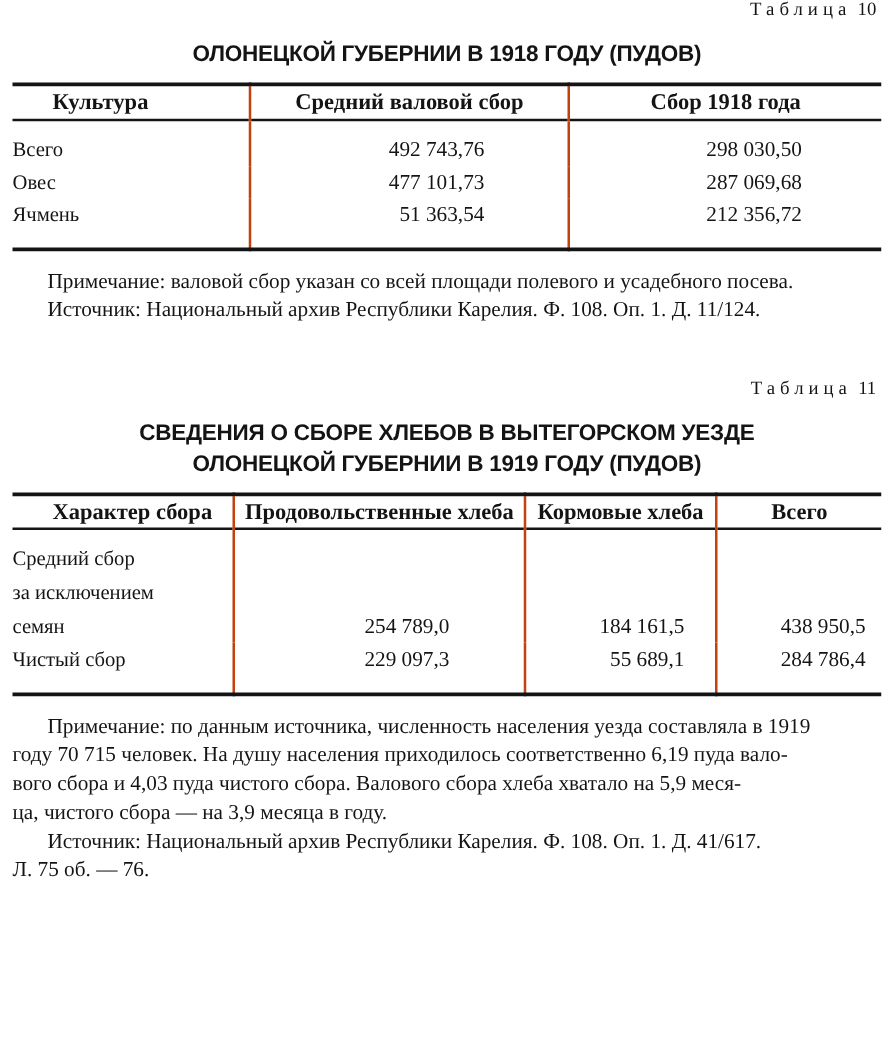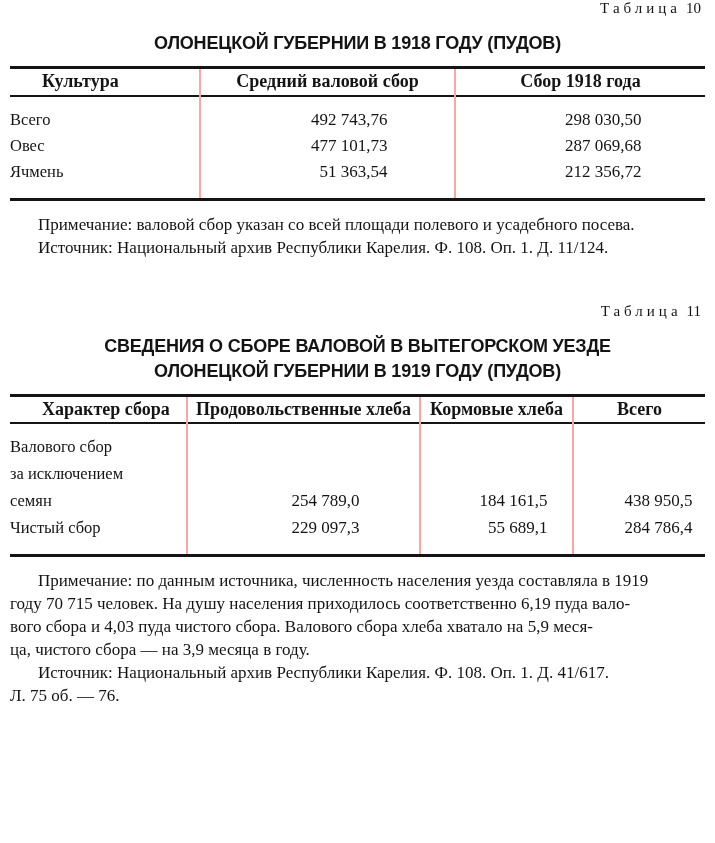--- a/index.html
+++ b/index.html
@@ -43,21 +43,21 @@
     font-weight: bold;
     font-size: 18px;
     height: 28px;
     vertical-align: middle;
     text-align: center;
   }
   th.c-first { text-align: left; padding-left: 32px; }
   td { font-size: 17px; }
   td.c-first { padding-left: 32px; font-size: 16.5px; }
   .t1 th + th, .t1 td + td,
-  .t2 th + th, .t2 td + td { border-left: 2px solid #fca5a5; }
+  .t2 th + th, .t2 td + td { border-left: 2px solid #c2410c; }
 
   
   .t1 tbody td { line-height: 26px; padding: 0; text-align: center; }
   .t1 tbody td.c-first { text-align: left; }
   .t1 tbody tr:first-child td { padding-top: 10px; }
   .t1 tbody tr:last-child td { padding-bottom: 13px; }
 
   
   .num { display: inline-block; text-align: right; }
   .n-avg   { width: 120px; }
@@ -127,21 +127,21 @@
   <div class="note">
     <div class="line indent">Примечание: валовой сбор указан со всей площади полевого и усадебного посева.</div>
     <div class="line indent">Источник: Национальный архив Республики Карелия. Ф. 108. Оп. 1. Д. 11/124.</div>
   </div>
 
   <div class="caption caption-2">
     <span class="cap-word">Таблица</span><span class="cap-num">11</span>
   </div>
 
   <div class="title">
-    <div>СВЕДЕНИЯ О СБОРЕ ВАЛОВОЙ В ВЫТЕГОРСКОМ УЕЗДЕ</div>
+    <div>СВЕДЕНИЯ О СБОРЕ ХЛЕБОВ В ВЫТЕГОРСКОМ УЕЗДЕ</div>
     <div>ОЛОНЕЦКОЙ ГУБЕРНИИ В 1919 ГОДУ (ПУДОВ)</div>
   </div>
 
   <table class="t2">
     <colgroup>
         <col style="width:177px">
         <col style="width:233px">
         <col style="width:153px">
         <col style="width:132px">
       </colgroup>
@@ -149,21 +149,21 @@
       <tr>
         <th class="c-first">Характер сбора</th>
         <th>Продовольственные хлеба</th>
         <th>Кормовые хлеба</th>
         <th>Всего</th>
       </tr>
     </thead>
     <tbody>
       <tr class="row-a">
         <td class="c-first">
-          <div class="label-line">Валового сбор</div>
+          <div class="label-line">Средний сбор</div>
           <div class="label-line">за исключением</div>
           <div class="label-line">семян</div>
         </td>
         <td><span class="num n-food">254 789,0</span></td>
         <td><span class="num n-fodder">184 161,5</span></td>
         <td><span class="num n-total">438 950,5</span></td>
       </tr>
       <tr class="row-b">
         <td class="c-first">Чистый сбор</td>
         <td><span class="num n-food">229 097,3</span></td>

